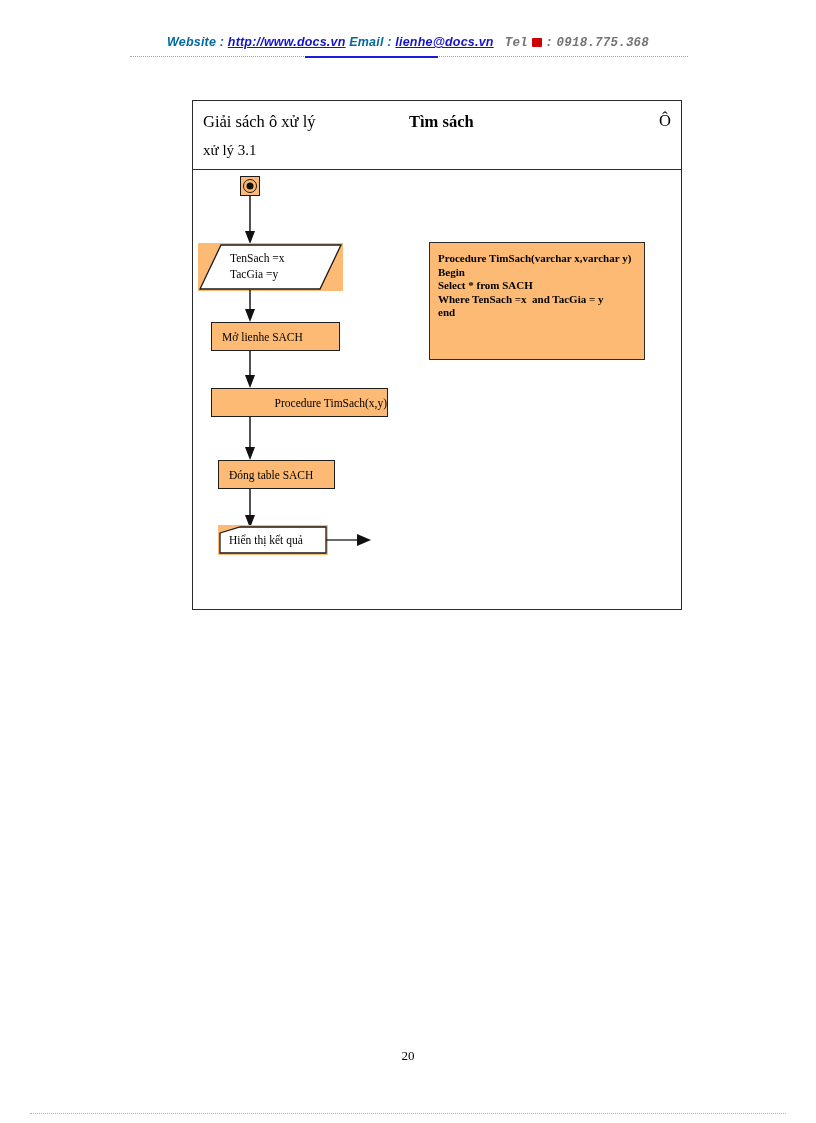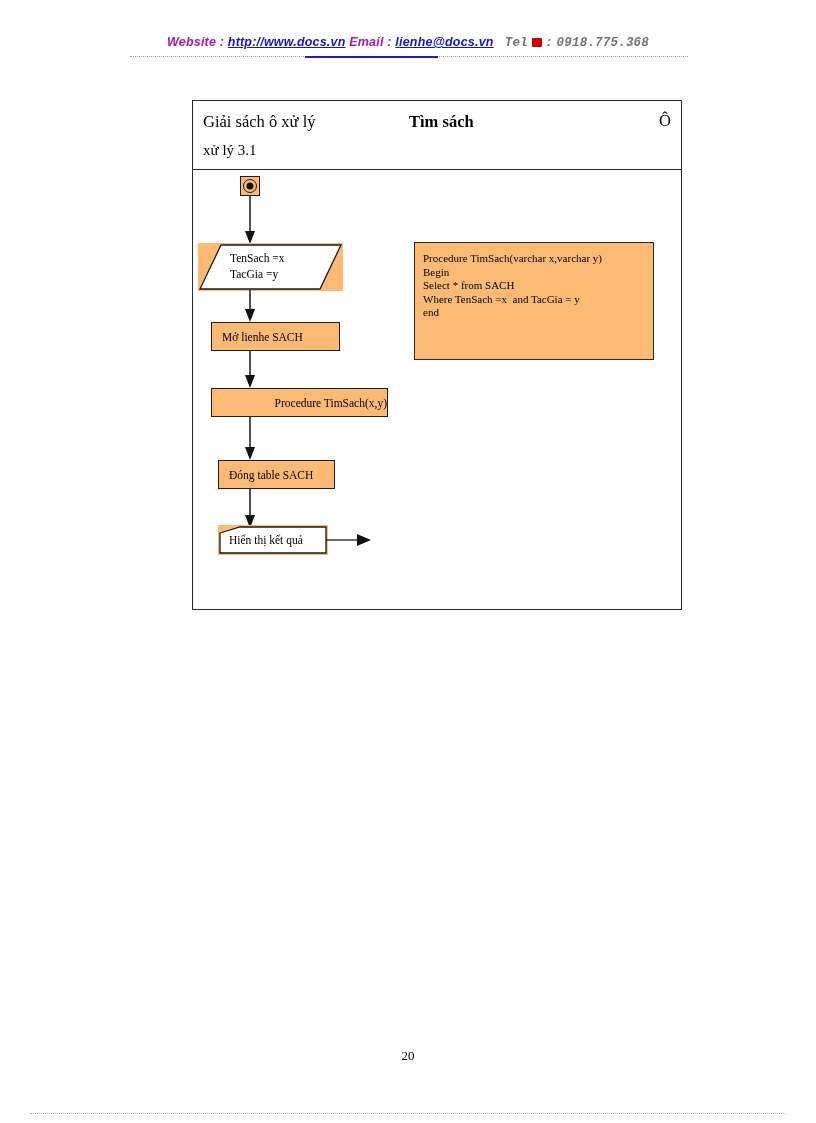--- a/index.html
+++ b/index.html
@@ -27,21 +27,21 @@
     white-space: nowrap;
   }
   .doc-header .hdr-line {
     font-family: "Liberation Sans", "DejaVu Sans", sans-serif;
     font-style: italic;
     font-weight: bold;
     font-size: 12.5px;
     letter-spacing: 0.2px;
   }
   .hdr-red   { color: #737373; font-family: Liberation Mono, monospace; }
-  .hdr-blue  { color: #a21caf; }
+  .hdr-blue  { color: #0369a1; }
   .hdr-link  { color: #1414cc; text-decoration: underline; }
   .hdr-tel-icon {
     display: inline-block;
     width: 10px;
     height: 9px;
     background: #cc0000;
     vertical-align: -1px;
     border-radius: 1px;
     position: relative;
   }
@@ -195,25 +195,26 @@
   .disp-text {
     position: absolute;
     left: 11px;
     top: 9px;
     font-size: 11.5px;
     white-space: nowrap;
   }
 
   
   .code-node {
-    left: 221px;
+    left: 236px;
     top: 72px;
-    width: 240px;
+    width: 216px;
     height: 118px;
     border: 1.2px solid #2b2b2b;
+    font-weight: bold;
   }
   .code-text {
     position: absolute;
     left: 8px;
     top: 9px;
     font-size: 11px;
     line-height: 13.5px;
     white-space: pre;
   }
 

